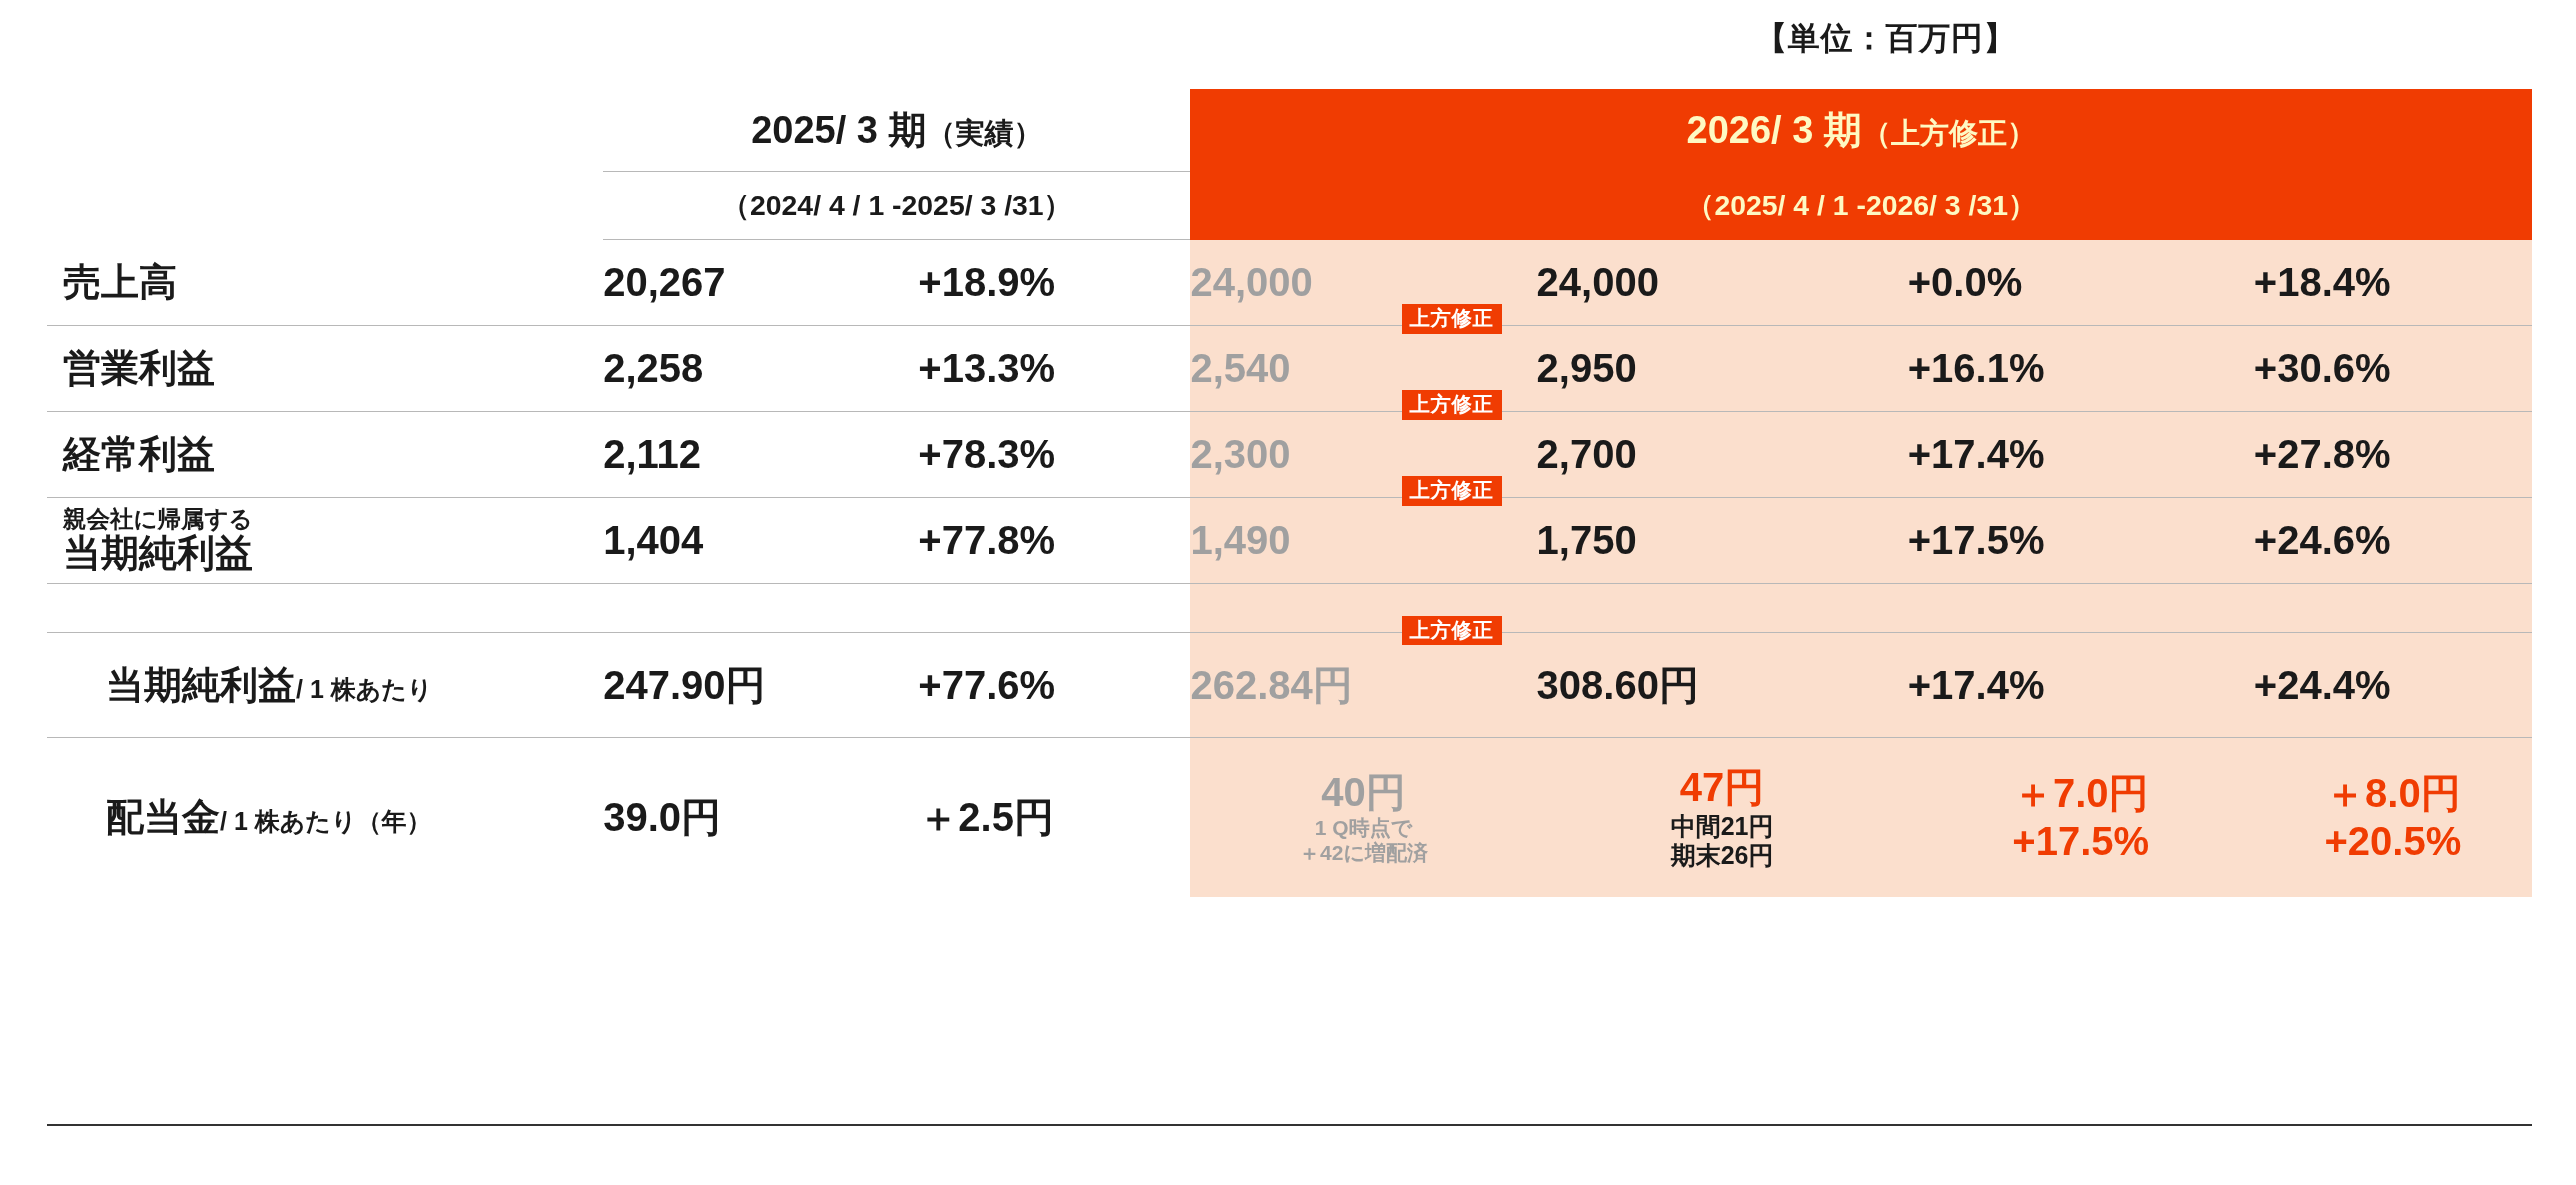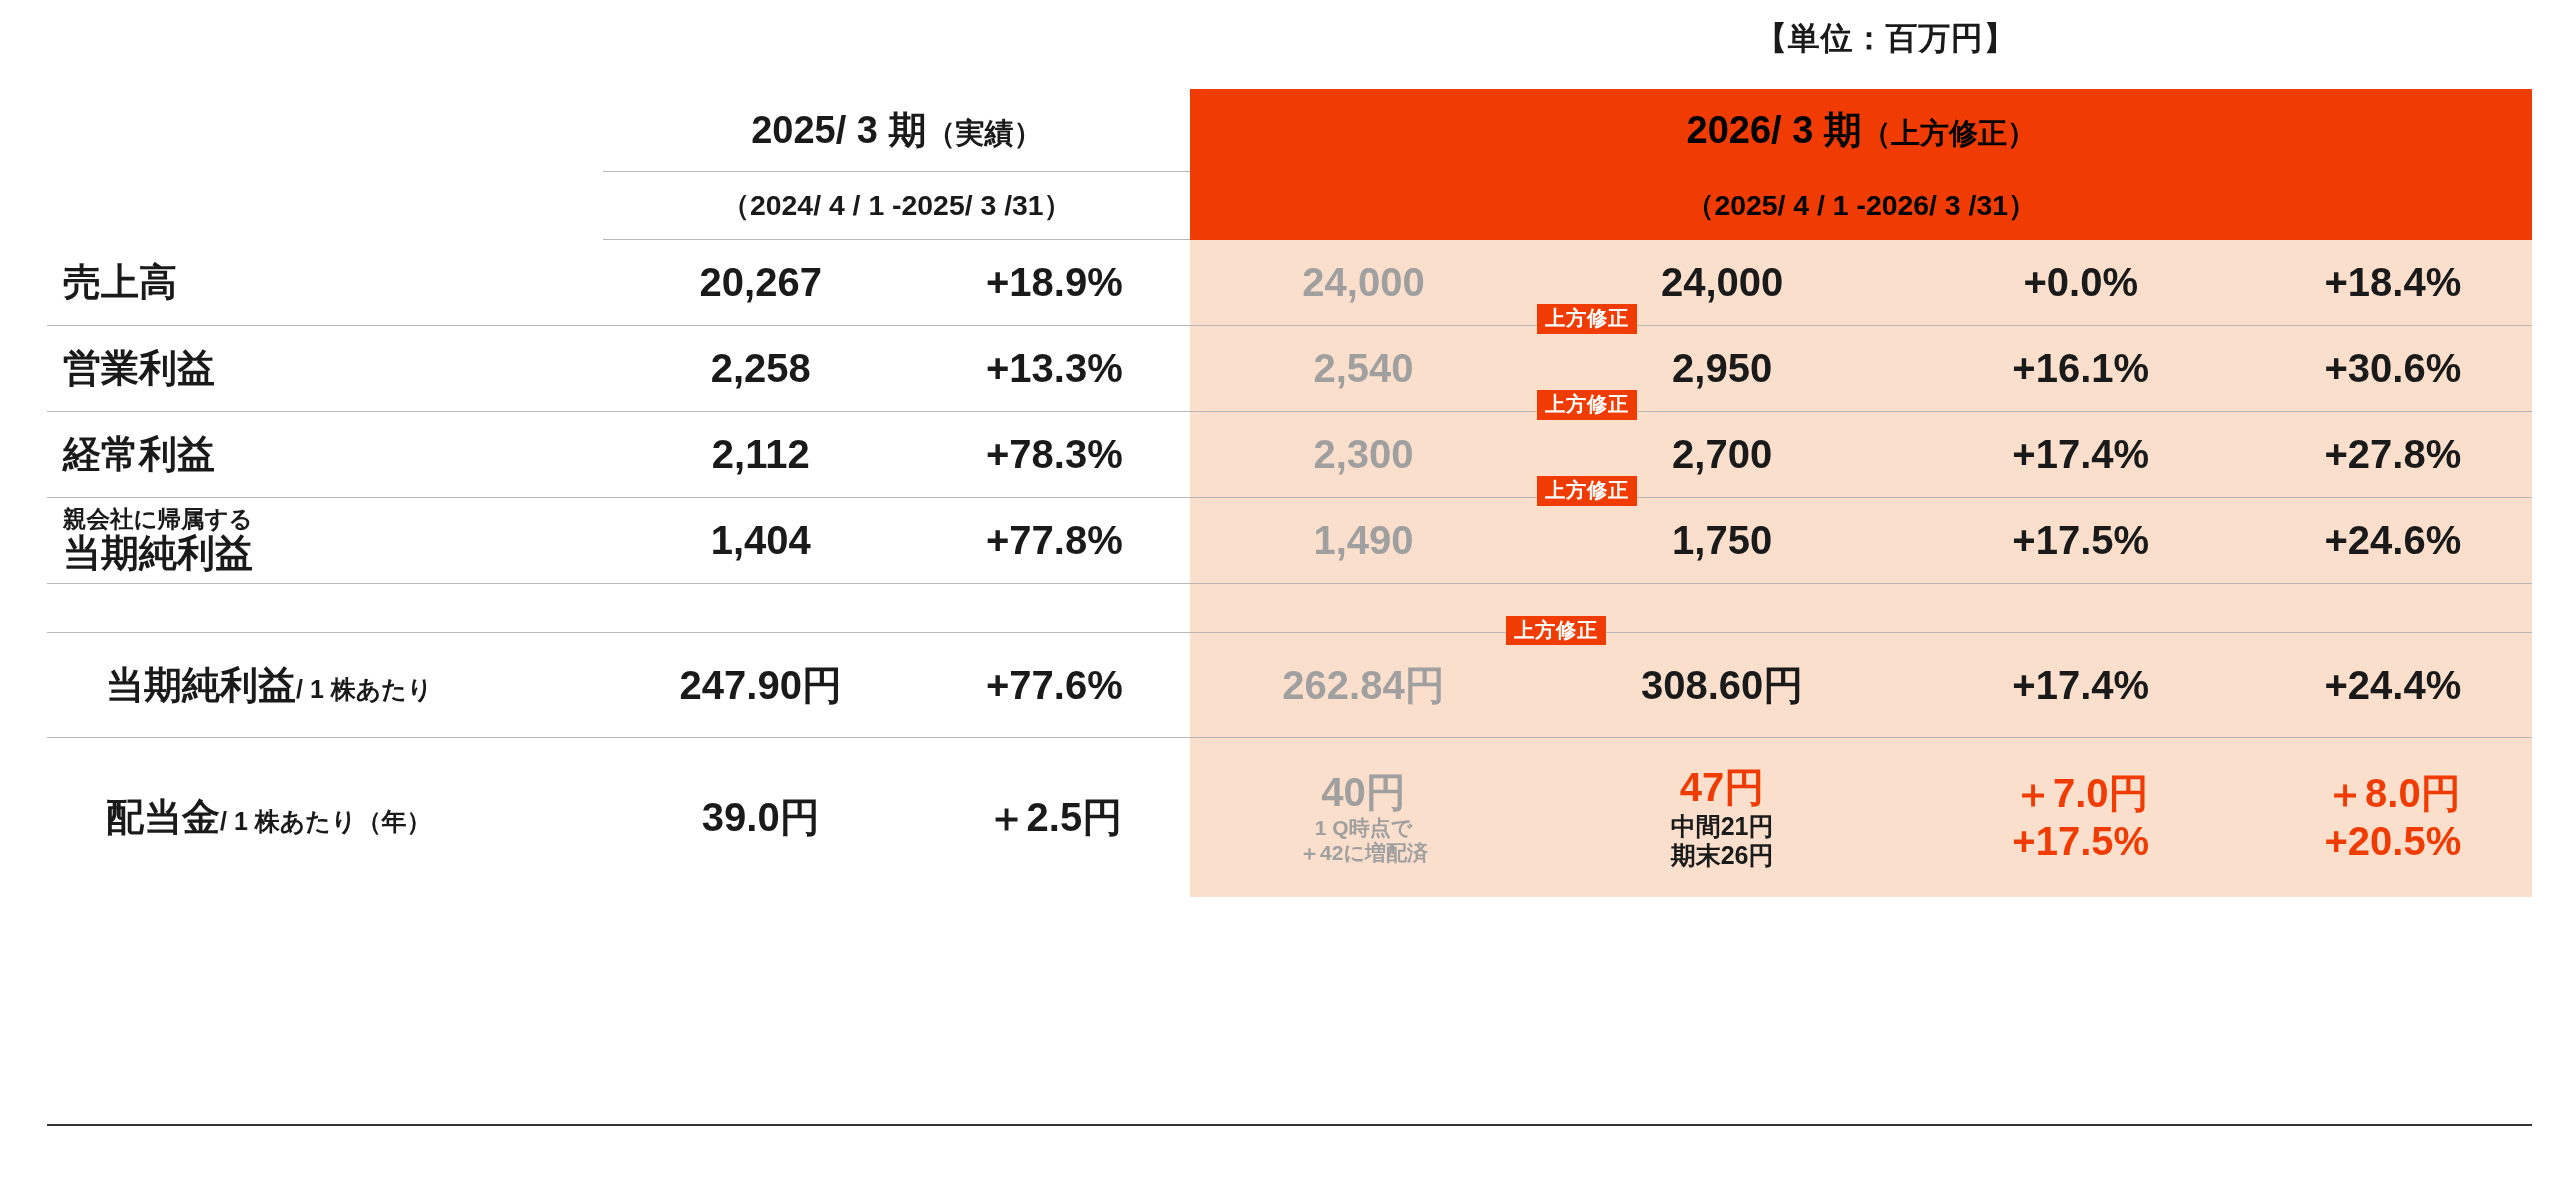--- a/index.html
+++ b/index.html
@@ -51,21 +51,21 @@
   table.fintable col.c-yoy2    { width: 278px; }
 
   td, th {
     padding: 0;
     vertical-align: middle;
     font-weight: normal;
   }
 
   
   .band { background: #fbdfcd; }
-  .band-head { background: #f03c02; color: #000000; }
+  .band-head { background: #f03c02; color: #fef9c3; }
 
   
   .hdr-title {
     height: 82px;
     font-size: 38px;
     font-weight: bold;
     text-align: center;
     white-space: nowrap;
   }
   .hdr-title .paren { font-size: 29px; font-weight: bold; }
@@ -108,21 +108,20 @@
     font-weight: bold;
   }
   .rowlabel.indent { padding-left: 59px; }
   .rowlabel .per {
     font-size: 25px;
     font-weight: bold;
   }
   .num {
     font-size: 40px;
     font-weight: bold;
-    text-align: center;
     white-space: nowrap;
   }
   .num.grey { color: #a0a0a0; }
 
   .cell-stack {
     line-height: 1.18;
     text-align: center;
   }
   .cell-stack .big { display: block; font-size: 40px; font-weight: bold; }
   .cell-stack .small { display: block; font-size: 25px; font-weight: bold; }

